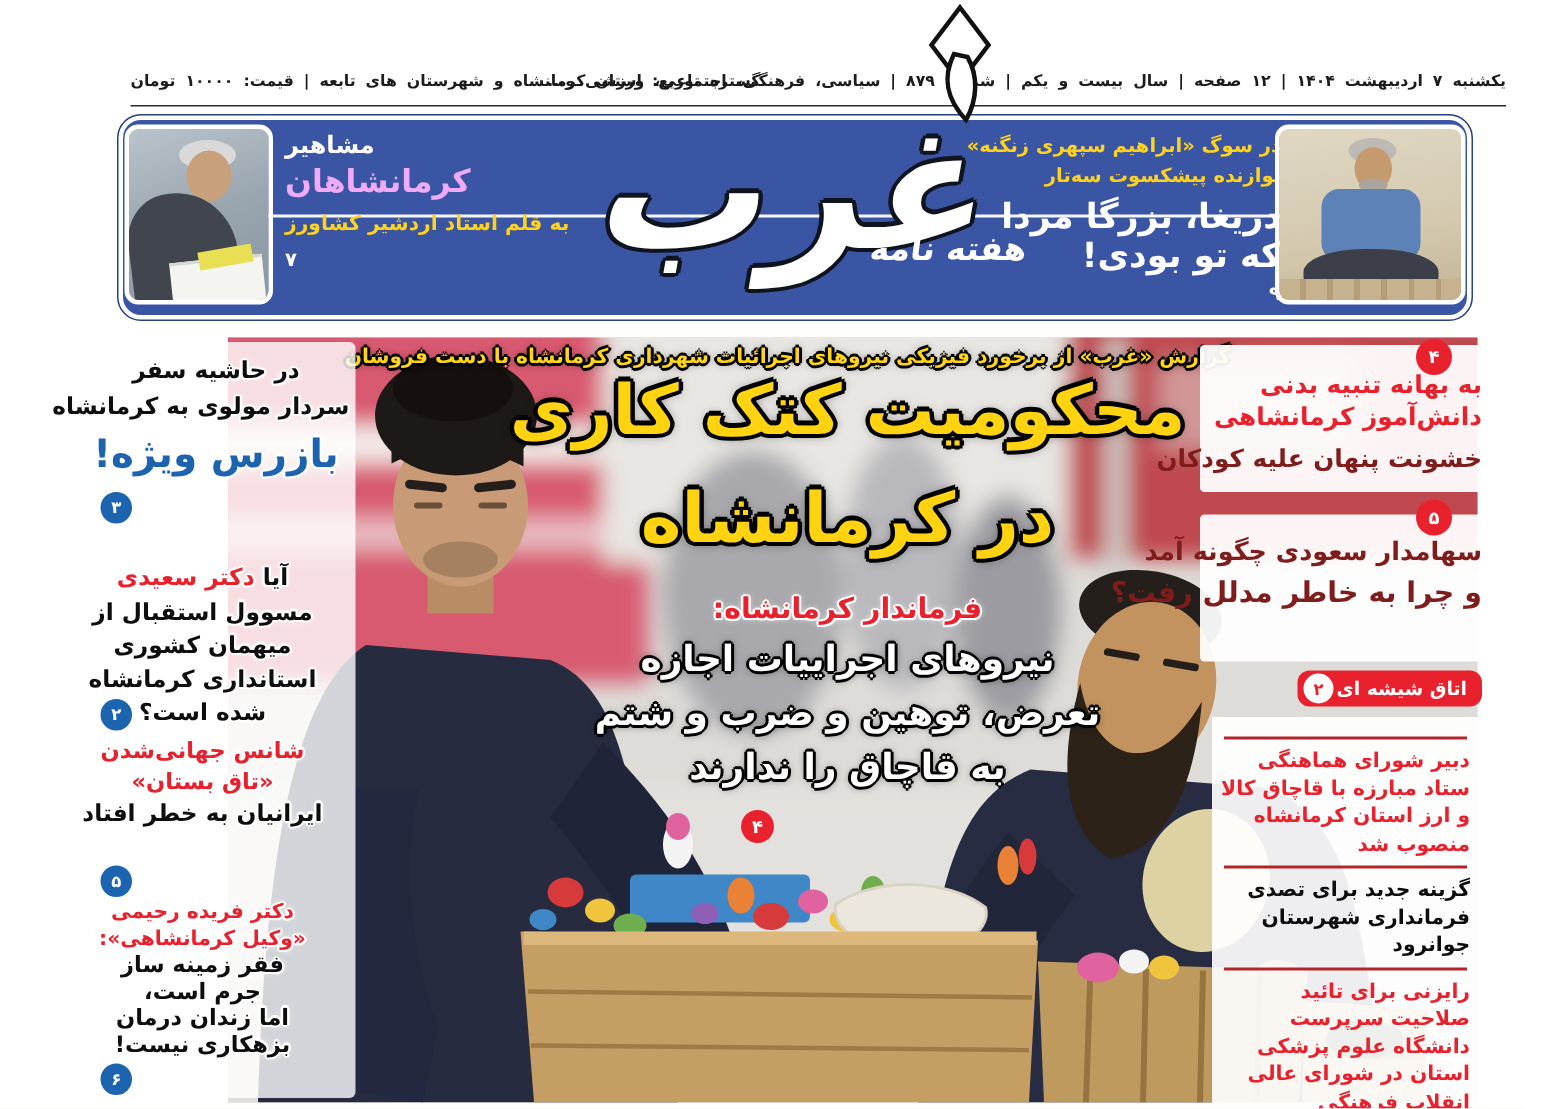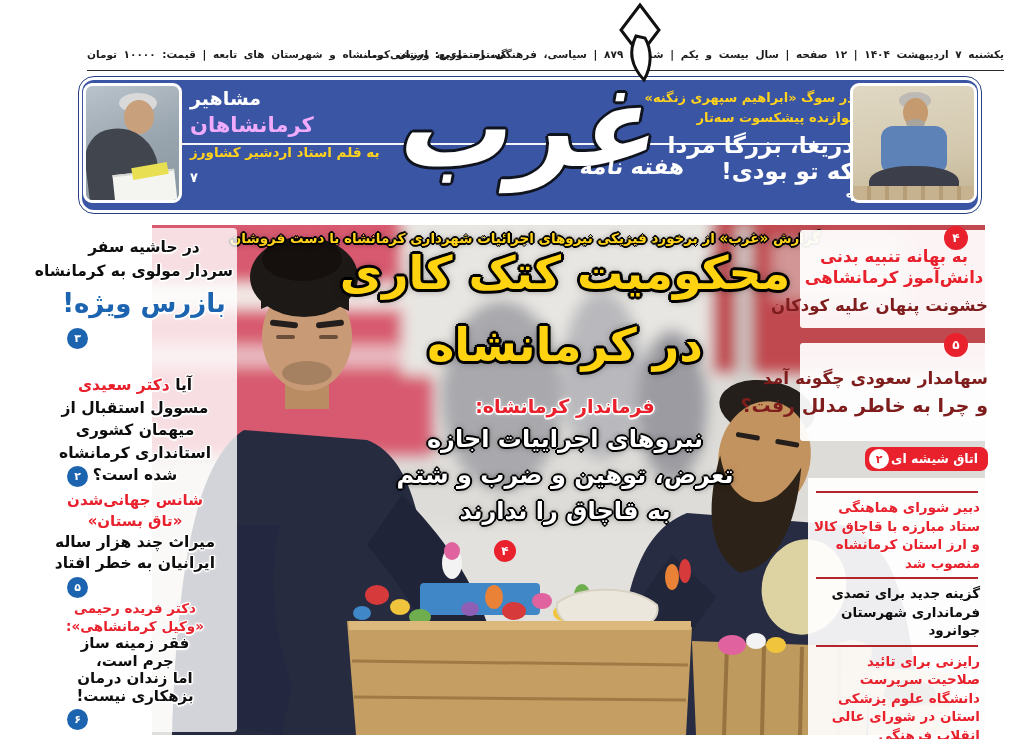--- a/index.html
+++ b/index.html
@@ -14,21 +14,21 @@
   .tb-rule{top:70px;left:87px;right:30px;height:1px;background:#2b2b2b;}
   
   .masthead{left:78px;top:76px;width:904px;height:138px;border:1px solid #27407f;border-radius:16px;
             background:#fff;padding:3px;box-sizing:border-box;}
   .mh-inner{position:relative;width:100%;height:100%;background:#3a55a4;border-radius:12px;overflow:hidden;}
   .mh-midline{position:absolute;left:10px;right:10px;top:63px;height:2px;background:rgba(255,255,255,.95);}
   .mh-photo{position:absolute;border:3px solid #fff;border-radius:9px;overflow:hidden;box-sizing:border-box;}
   .mh-photo-left{left:1px;top:3px;width:99px;height:120px;background:linear-gradient(160deg,#b9c3cb 0%,#97a3ad 55%,#8b97a2 100%);}
   .mh-photo-right{right:1px;top:3px;width:127px;height:120px;background:linear-gradient(170deg,#e0d8c4 0%,#d4c9af 60%,#c3b493 100%);}
   .mh-left-text{left:108px;top:8px;text-align:left;direction:rtl;line-height:1.15;}
-  .mh-l1{color:#fff;font-size:19px;font-weight:bold;}
+  .mh-l1{color:#fff;font-size:16px;font-weight:bold;}
   .mh-l2{color:#f0abfc;font-size:21px;font-weight:bold;margin-top:3px;}
   .mh-l3{color:#ffd21e;font-size:13.5px;font-weight:bold;margin-top:8px;}
   .mh-l4{color:#fff;font-size:13px;font-weight:bold;margin-top:10px;}
   .mh-right-text{right:124px;top:8px;text-align:right;direction:rtl;}
   .mh-k{color:#ffd21e;font-size:13px;font-weight:bold;line-height:1.5;}
   .mh-t{color:#fff;font-size:23px;font-weight:bold;line-height:1.15;}
   .mh-p9{color:#fff;font-size:13px;font-weight:bold;margin-top:4px;}
   .logo{left:300px;top:-18px;width:300px;text-align:center;color:#fff;font-size:112px;font-weight:bold;
         transform:skewX(-10deg);z-index:3;
         text-shadow:-3px 0 0 #10141f,3px 0 0 #10141f,0 -3px 0 #10141f,0 3px 0 #10141f,-2px -2px 0 #10141f,2px 2px 0 #10141f,-2px 2px 0 #10141f,2px -2px 0 #10141f;}
@@ -53,21 +53,21 @@
   .num-blue{background:#1d64b0;}
   
   .lcol{left:55px;top:228px;width:182px;height:504px;background:rgba(255,255,255,.8);border-radius:4px;}
   .lc{position:absolute;width:160px;left:0;text-align:center;direction:rtl;}
   .lc-k{font-size:15.5px;font-weight:bold;color:#0e0e0e;}
   .lc-title{font-size:26px;font-weight:bold;color:#1d64b0;}
   .lc-red{color:#e8212d;font-weight:bold;}
   .lc-blk{color:#0e0e0e;font-weight:bold;}
   
   .rcol{left:800px;top:222px;width:188px;height:517px;}
-  .rbox{position:absolute;left:0;width:188px;background:rgba(255,255,255,.94);border-radius:3px;box-sizing:border-box;text-align:center;}
+  .rbox{position:absolute;left:0;width:188px;background:rgba(255,255,255,.94);border-radius:3px;box-sizing:border-box;}
   .rb-red{color:#e8212d;font-weight:bold;font-size:16.5px;line-height:21px;}
   .rb-blk{color:#7f1d1d;font-weight:bold;}
   .glass{position:absolute;left:65px;top:225px;width:123px;height:24px;background:#e8212d;border-radius:8px;}
   .glass-label{position:absolute;right:10px;top:4px;color:#fff;font-size:12.5px;font-weight:bold;}
   .glass-num{left:4px;top:2px;width:20px;height:20px;background:#fff;color:#e8212d;font-size:11px;}
   .briefs{position:absolute;left:8px;top:256px;width:180px;background:rgba(255,255,255,.92);box-sizing:border-box;
           padding:8px 8px 6px 6px;text-align:right;direction:rtl;}
   .brief{font-size:13.5px;font-weight:bold;line-height:18.5px;}
   .brief.red{color:#e8212d;}
   .brief.black{color:#0d0d0d;}
@@ -242,21 +242,20 @@
       <div class="lc-blk halo-w nowrap">مسوول استقبال از</div>
       <div class="lc-blk halo-w nowrap">میهمان کشوری</div>
       <div class="lc-blk halo-w nowrap">استانداری کرمانشاه</div>
       <div class="lc-blk halo-w nowrap">شده است؟</div>
     </div>
     <div class="num num-blue" style="left:12px;top:238px;width:21px;height:21px;font-size:11px;">۲</div>
 
     <div class="lc" style="top:262px;line-height:21px;font-size:15px;font-weight:bold;">
       <div class="lc-red halo-w nowrap">شانس جهانی‌شدن</div>
       <div class="lc-red halo-w nowrap">«تاق بستان»</div>
-      <div class="lc-blk halo-w nowrap" style="font-size:15.5px;">میراث چند هزار ساله</div>
       <div class="lc-blk halo-w nowrap" style="font-size:15.5px;">ایرانیان به خطر افتاد</div>
     </div>
     <div class="num num-blue" style="left:12px;top:349px;width:21px;height:21px;font-size:11px;">۵</div>
 
     <div class="lc" style="top:372px;line-height:17.5px;font-size:13.5px;font-weight:bold;">
       <div class="lc-red halo-w nowrap">دکتر فریده رحیمی</div>
       <div class="lc-red halo-w nowrap">«وکیل کرمانشاهی»:</div>
       <div class="lc-blk halo-w nowrap" style="font-size:15px;">فقر زمینه ساز</div>
       <div class="lc-blk halo-w nowrap" style="font-size:15px;">جرم است،</div>
       <div class="lc-blk halo-w nowrap" style="font-size:15px;">اما زندان درمان</div>
@@ -267,21 +266,21 @@
 
   <div class="abs rcol">
     <div class="num num-red" style="right:20px;top:4px;width:24px;height:24px;font-size:12px;z-index:2;">۴</div>
     <div class="rbox" style="top:8px;height:98px;padding-top:16px;">
       <div class="rb-red nowrap">به بهانه تنبیه بدنی</div>
       <div class="rb-red nowrap">دانش‌آموز کرمانشاهی</div>
       <div class="rb-blk nowrap" style="font-size:16.5px;margin-top:8px;">خشونت پنهان علیه کودکان</div>
     </div>
 
     <div class="num num-red" style="right:20px;top:111px;width:24px;height:24px;font-size:12px;z-index:2;">۵</div>
-    <div class="rbox" style="top:121px;height:98px;padding-top:22px;">
+    <div class="rbox" style="top:121px;height:98px;padding-top:12px;">
       <div class="rb-blk nowrap" style="font-size:17px;line-height:27px;">سهامدار سعودی چگونه آمد</div>
       <div class="rb-blk nowrap" style="font-size:19px;line-height:27px;">و چرا به خاطر مدلل رفت؟</div>
     </div>
 
     <div class="glass">
       <div class="num glass-num">۲</div>
       <div class="glass-label nowrap">اتاق شیشه ای</div>
     </div>
 
     <div class="briefs">

